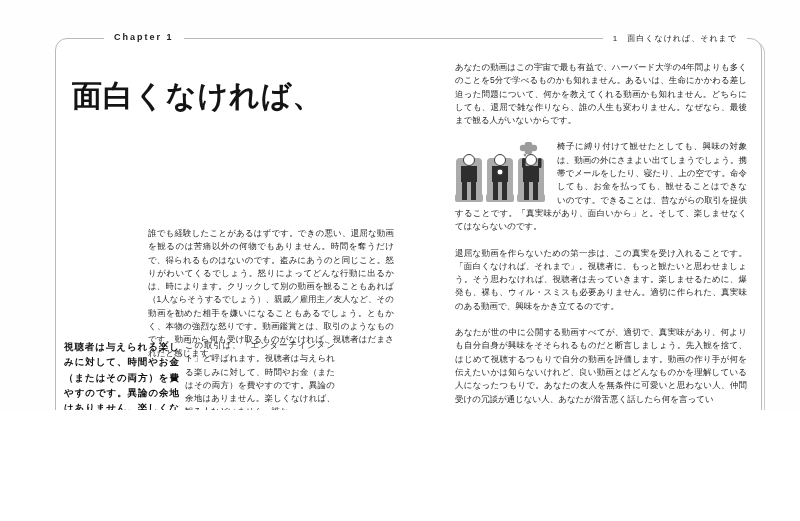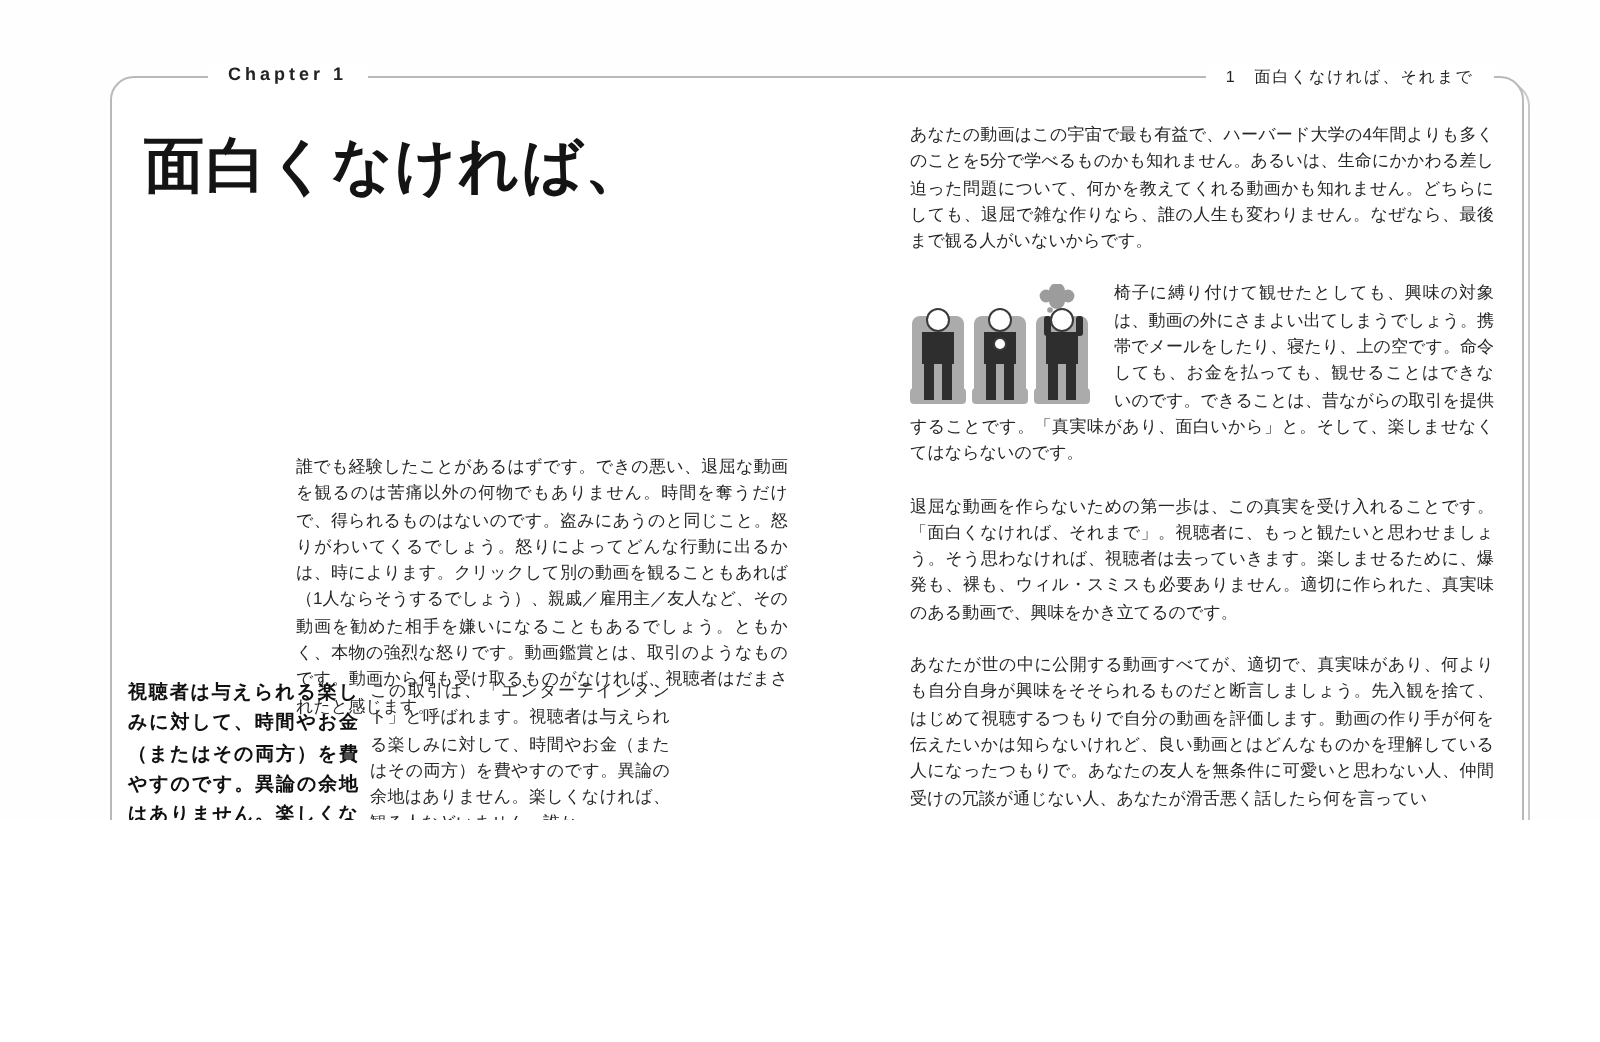--- a/index.html
+++ b/index.html
@@ -11,21 +11,21 @@
     position:absolute;left:55px;top:38px;width:705px;height:452px;
     border:1px solid #b9b9b9;border-radius:12px;background:#fff;
     box-shadow:3px 3px 0 -1px #ffffff,3px 3px 0 0 #c9c9c9;
   }
   .running-head{
     position:absolute;background:#fff;padding:0 10px;white-space:nowrap;color:#222;
   }
   .running-head.left{top:-7px;left:48px;font-size:9px;font-weight:bold;letter-spacing:2px;}
   .running-head.right{top:-6px;right:14px;font-size:8px;font-weight:normal;letter-spacing:1px;}
   .title{
-    position:absolute;left:16px;top:24px;font-size:30px;line-height:42px;
+    position:absolute;left:16px;top:36px;font-size:30px;line-height:42px;
     font-weight:800;letter-spacing:1px;color:#141414;
   }
   .body-text,.body-text p{
     font-size:8.5px;line-height:13.3px;text-align:justify;word-break:break-all;
     color:#262626;margin:0;
   }
   .p1{position:absolute;left:92px;top:188px;width:246px;}
   .pullquote{
     position:absolute;left:8px;top:300px;width:115px;
     font-size:9.5px;line-height:15.3px;font-weight:bold;color:#111;

